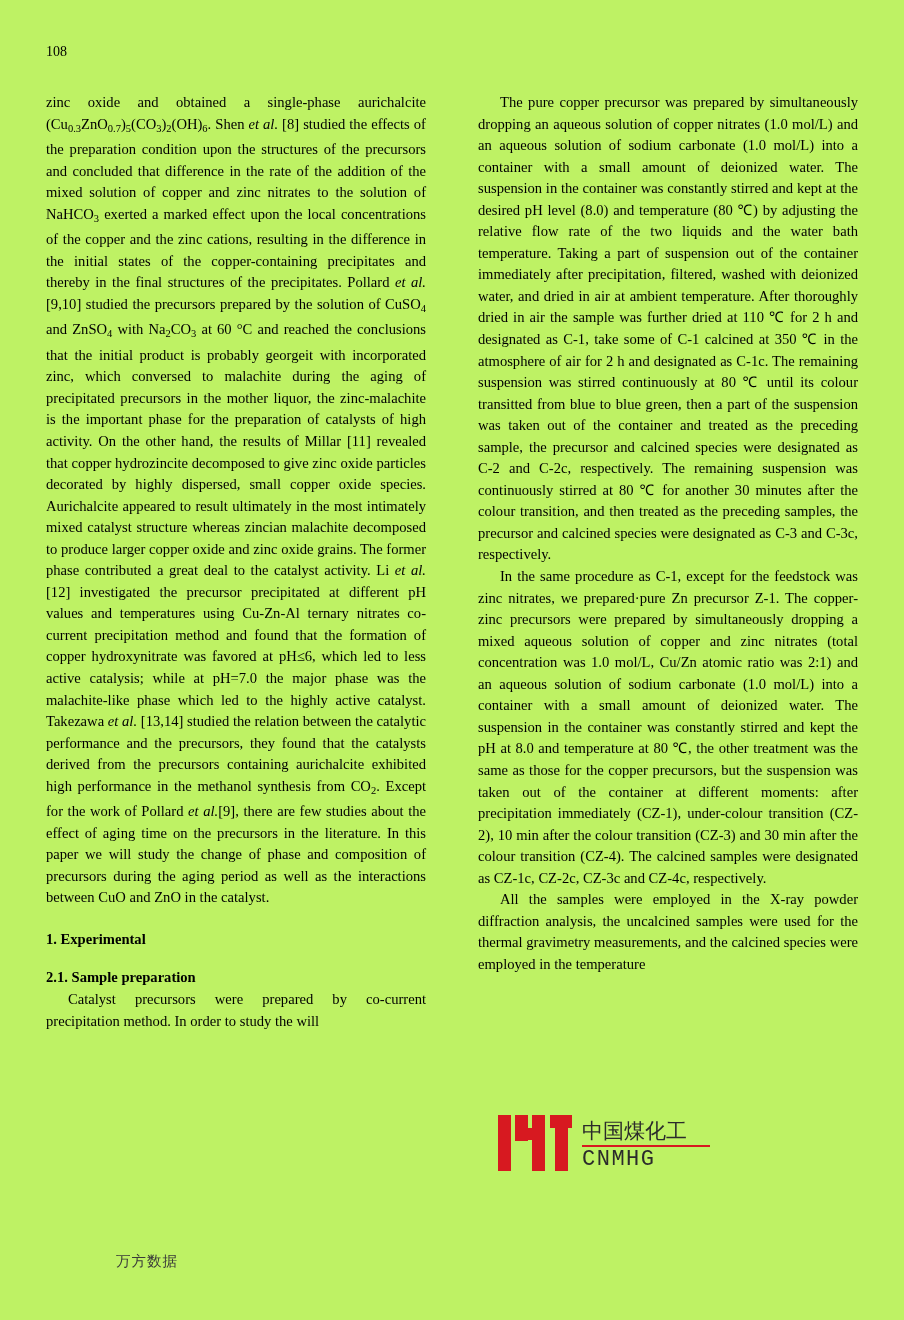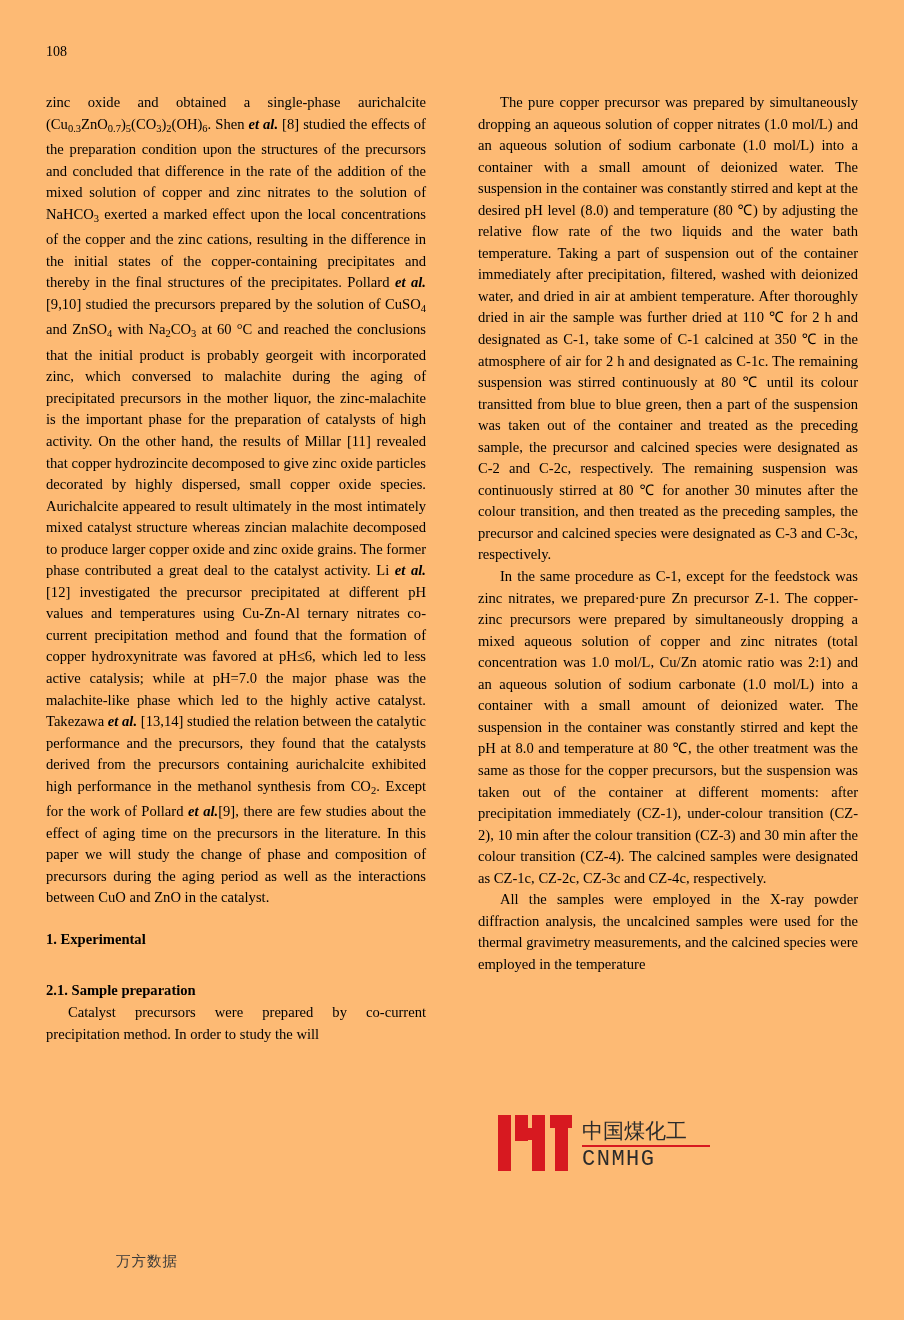--- a/index.html
+++ b/index.html
@@ -4,21 +4,21 @@
 <style>
   html, body {
     margin: 0;
     padding: 0;
     background: #ffffff;
   }
   .page {
     position: relative;
     width: 904px;
     height: 1320px;
-    background: #fdba74;
+    background: #bef264;
     font-family: "Liberation Serif", serif;
     color: #000000;
     overflow: hidden;
   }
   .header {
     position: absolute;
     top: 44px;
     left: 46px;
     right: 46px;
     height: 20px;
@@ -66,26 +66,26 @@
     hyphens: none;
   }
   p.par.noindent { text-indent: 0; }
 
   h3.sec {
     margin: 20px 0 0 0;
     font-size: 14.6px;
     font-weight: bold;
     line-height: 21.55px;
   }
-  h3.sec.sub { margin-top: 30px; }
+  h3.sec.sub { margin-top: 17px; }
 
   .spacer-after-head { margin-bottom: 12px; }
 
   sub { font-size: 0.72em; vertical-align: -0.28em; }
-  i { font-style: italic; font-weight: bold; }
+  i { font-style: italic; }
 
   .watermark-cn {
     position: absolute;
     left: 498px;
     top: 1115px;
     width: 300px;
     height: 62px;
     z-index: 5;
   }
   .wm-red {

